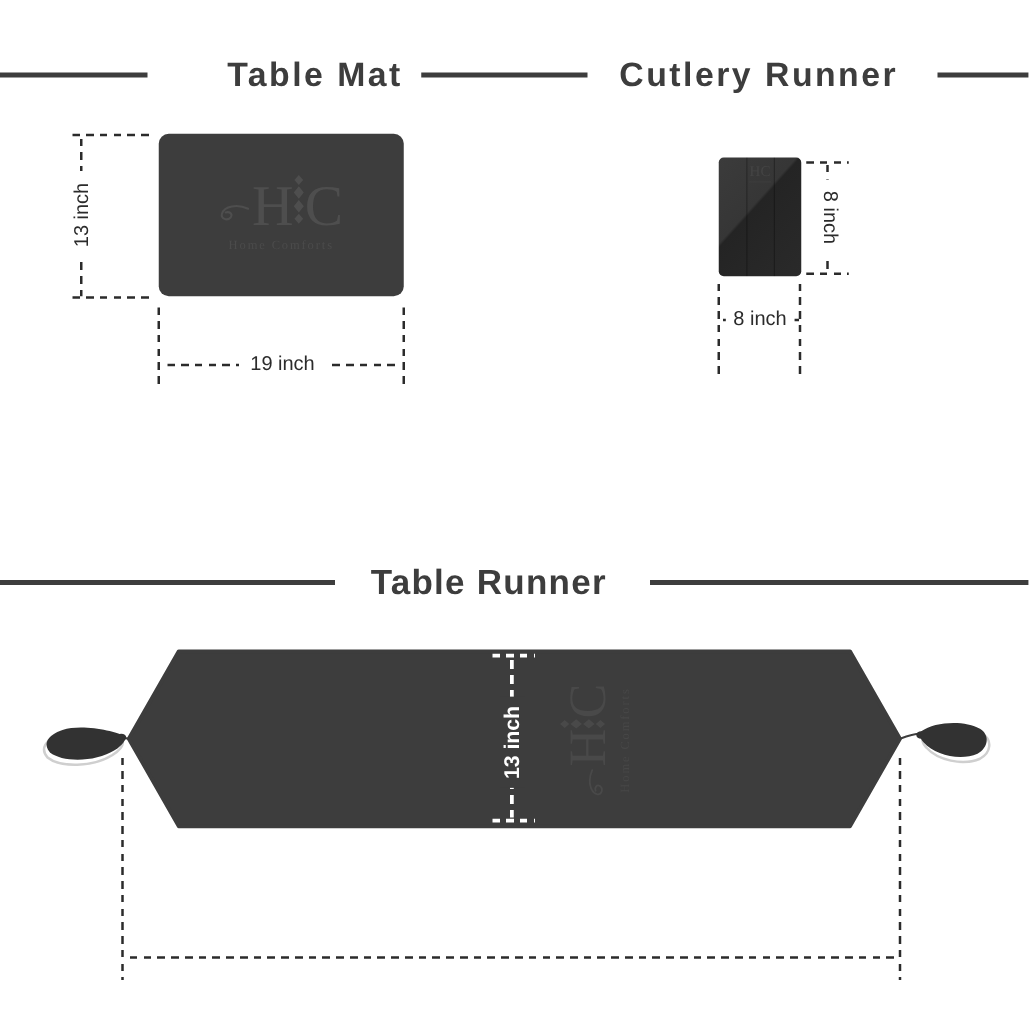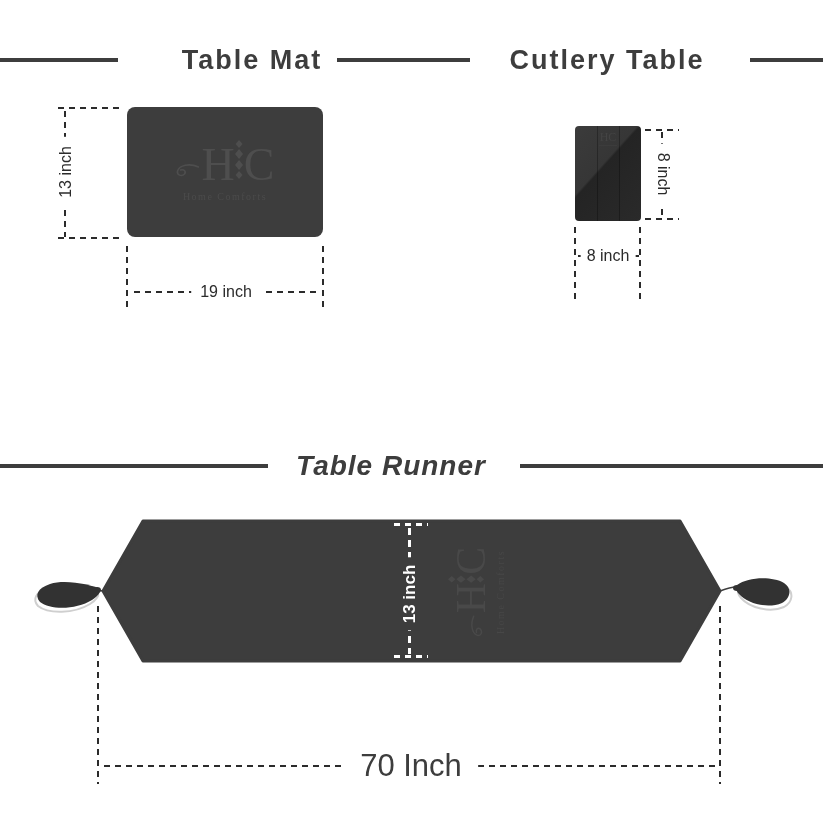--- a/index.html
+++ b/index.html
@@ -4,21 +4,21 @@
 <style>
   html,body{margin:0;padding:0;background:#ffffff;}
   .canvas{position:relative;width:823px;height:823px;background:#ffffff;overflow:hidden;
           font-family:"Liberation Sans",sans-serif;}
 
   
   .section-title{position:absolute;transform:translate(-50%,-50%);font-weight:700;
                  font-size:27px;letter-spacing:2px;color:#3d3d3d;white-space:nowrap;}
   .t-mat{left:234px;top:60px;margin-left:18px;}
   .t-holder{left:607px;top:60px;}
-  .t-runner{left:391px;top:466px;font-size:28px;letter-spacing:1px;font-style:italic;}
+  .t-runner{left:391px;top:466px;font-size:28px;letter-spacing:1px;}
   .hr{position:absolute;height:4px;background:#3d3d3d;}
   .hr1{left:0;top:58px;width:118px;}
   .hr2{left:337px;top:58px;width:133px;}
   .hr3{left:750px;top:58px;width:73px;}
   .hr4{left:0;top:464px;width:268px;}
   .hr5{left:520px;top:464px;width:303px;}
 
   
   .dh{position:absolute;height:2px;
       background:repeating-linear-gradient(90deg,#2b2b2b 0 6px,transparent 6px 11px);}
@@ -68,21 +68,21 @@
   .runner-svg{position:absolute;left:0;top:500px;}
 </style>
 </head>
 <body>
 
 <div class="canvas">
 
   <div class="hr hr1"></div>
   <div class="section-title t-mat">Table Mat</div>
   <div class="hr hr2"></div>
-  <div class="section-title t-holder">Cutlery Table</div>
+  <div class="section-title t-holder">Cutlery Runner</div>
   <div class="hr hr3"></div>
 
   <div class="mat">
     <div class="mat-logo">
       <div class="hc-logo">
         <div class="hc-mono">
           <svg class="hc-flourish" width="24" height="16" viewBox="0 0 24 16">
             <path d="M23 5 C14 1 4 3 2 9 C1 13 6 15 9 12 C11 9 8 7 5 8" fill="none" stroke="currentColor" stroke-width="1.6" stroke-linecap="round"></path>
           </svg>
           <span class="lt">H</span>
@@ -163,15 +163,14 @@
   </div>
 
   <div class="dh-w" style="left:394px;top:523px;width:34px;"></div>
   <div class="dh-w" style="left:394px;top:655px;width:34px;"></div>
   <div class="dv-w" style="left:408px;top:528px;height:126px;"></div>
   <span class="dim-label runner-height-label rot-ccw" style="left:410px;top:594px;">13 inch</span>
 
   <div class="dv" style="left:97px;top:606px;height:178px;"></div>
   <div class="dv" style="left:719px;top:606px;height:178px;"></div>
   <div class="dh" style="left:104px;top:765px;width:612px;"></div>
-  <span class="dim-label runner-width-label" style="left:411px;top:766px;">70 Inch</span>
 
 </div>
 
 </body></html>

